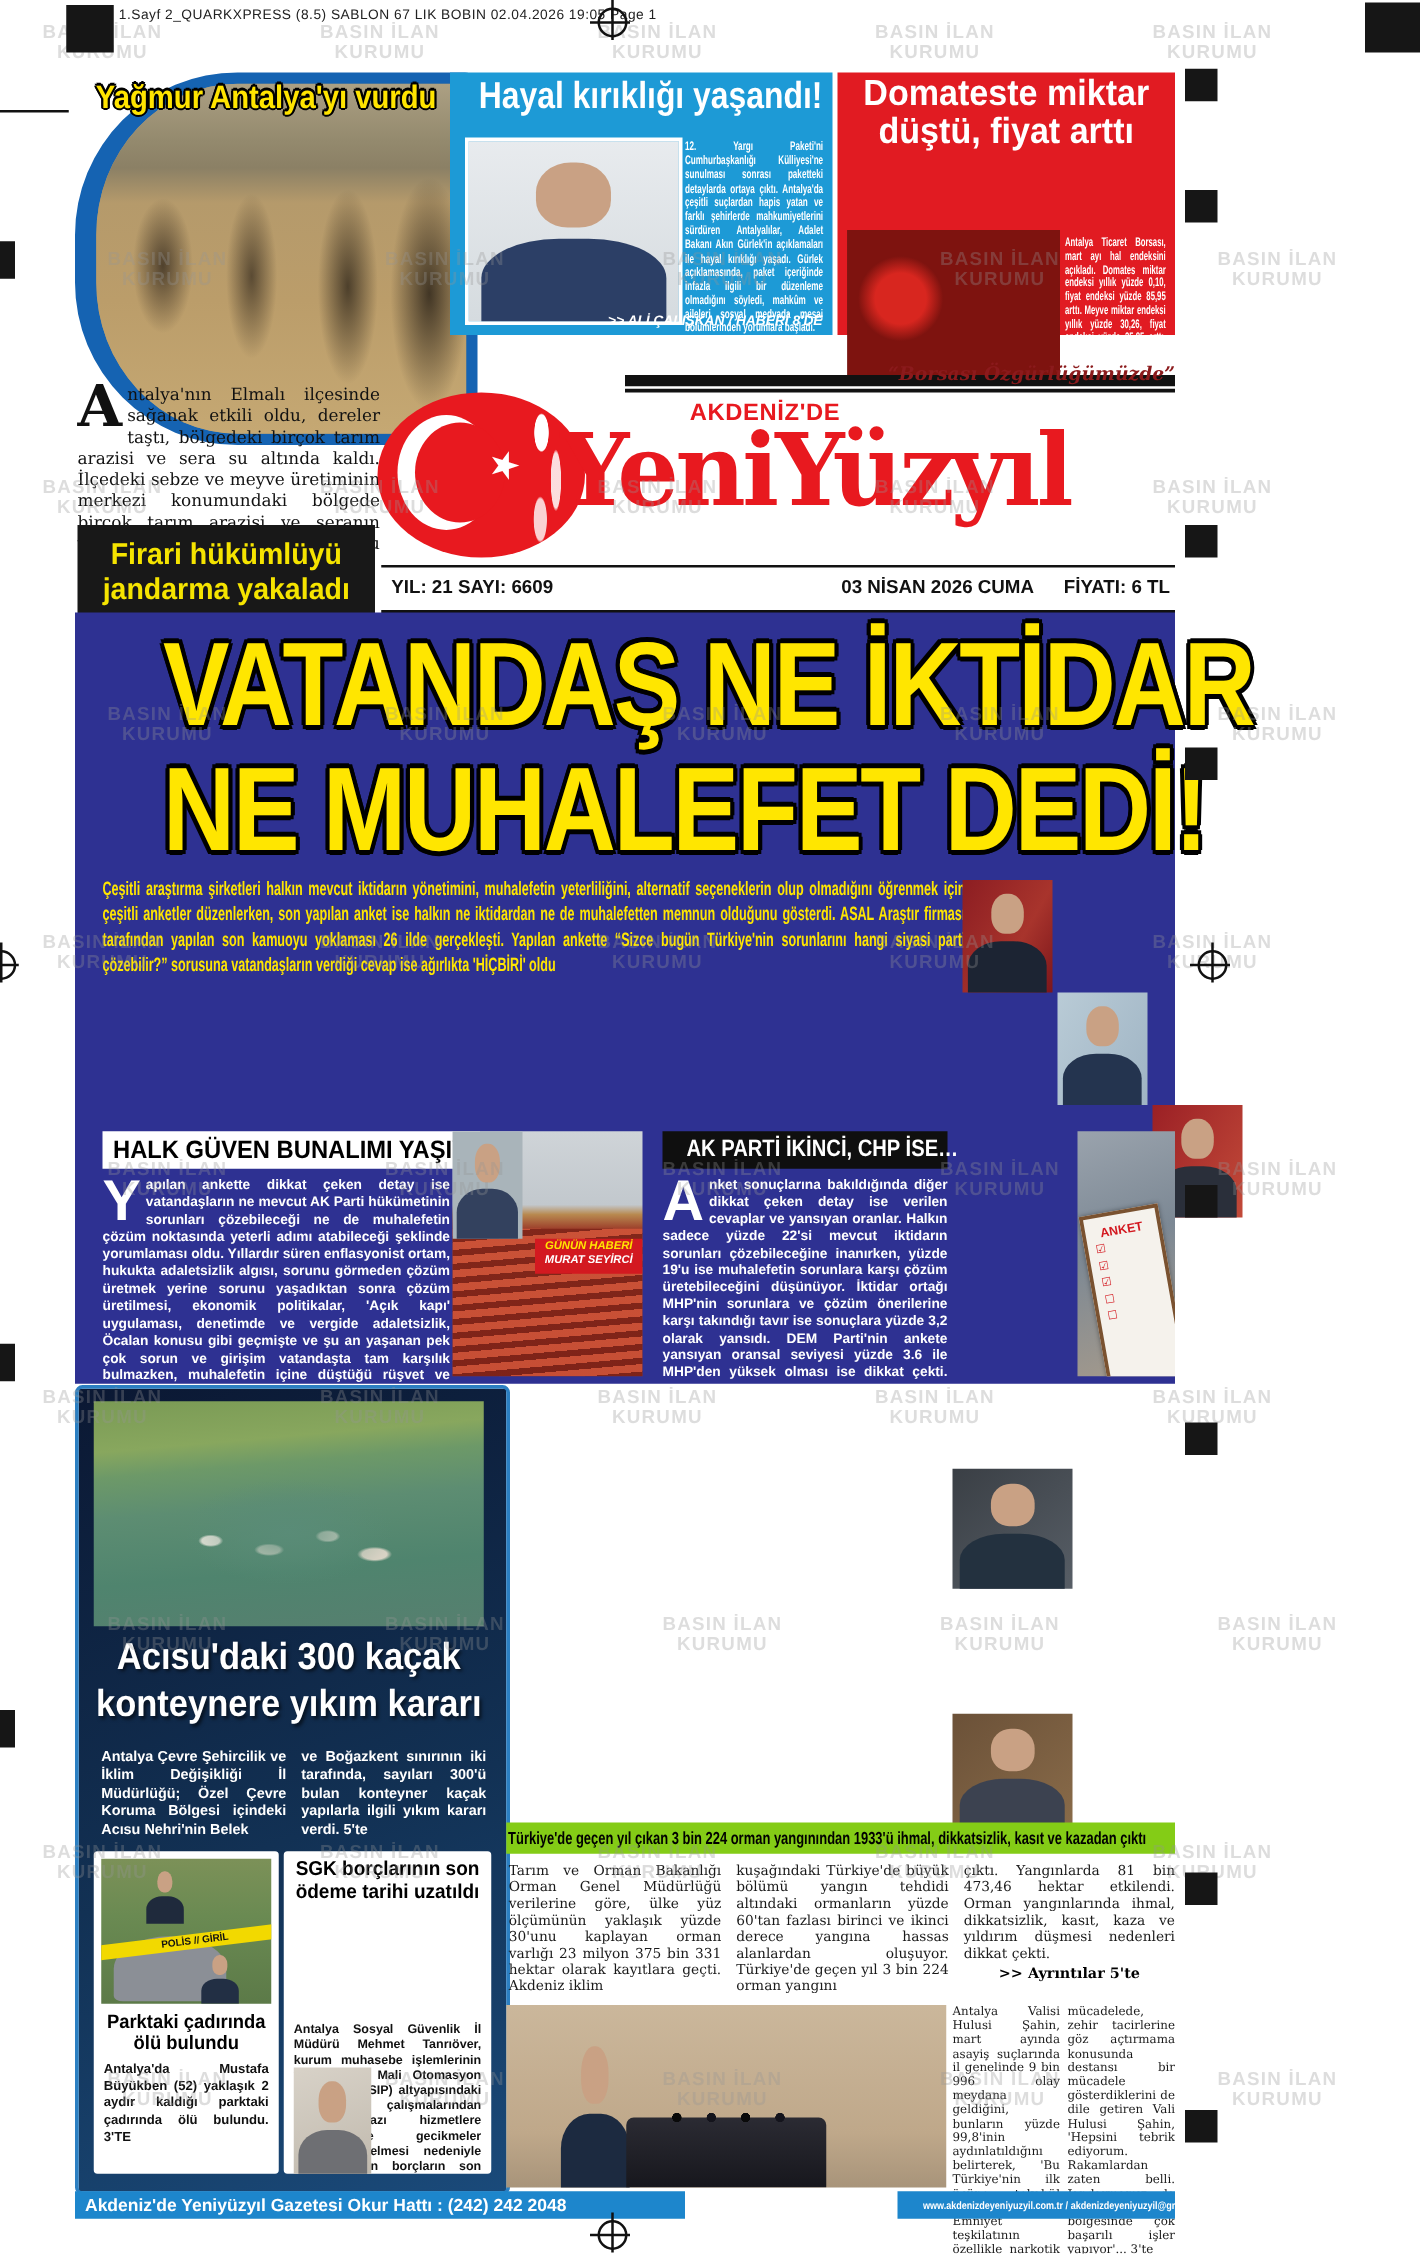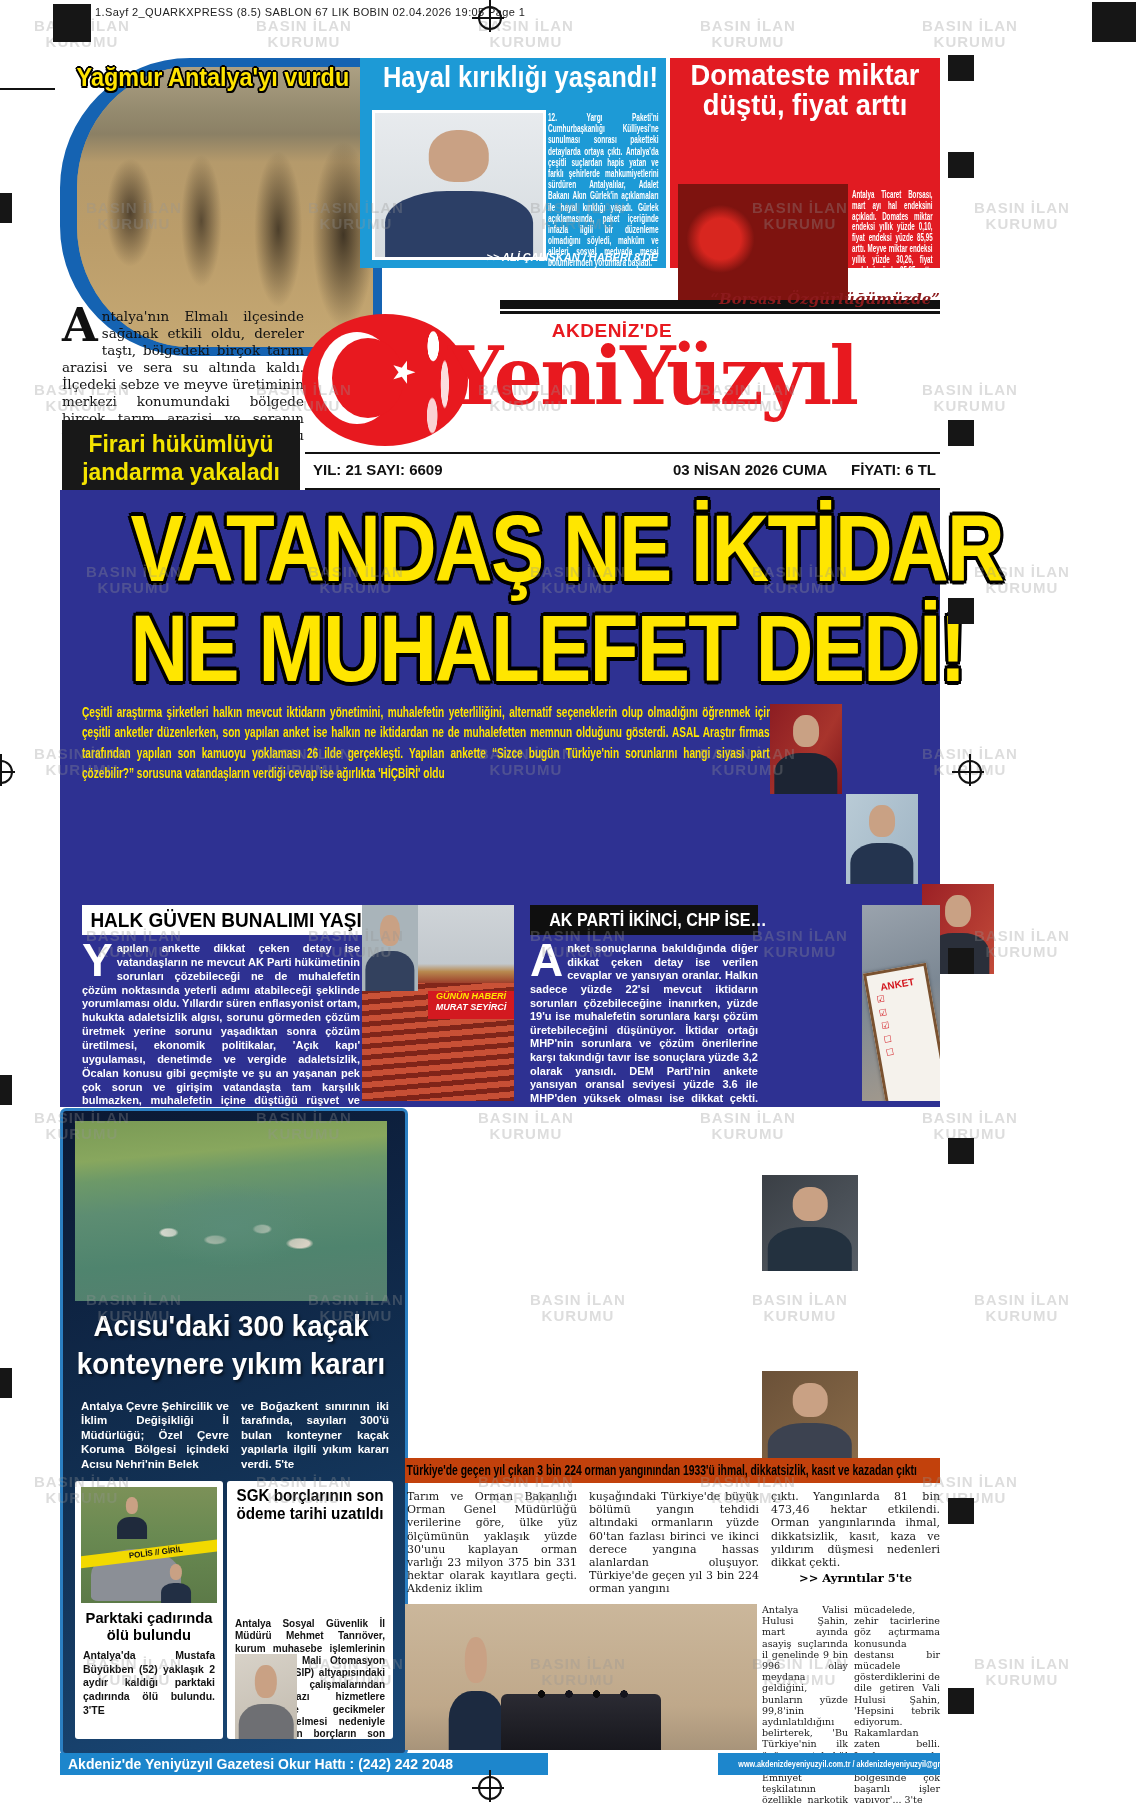--- a/index.html
+++ b/index.html
@@ -208,21 +208,21 @@
     </div>
 
     <div class="abs" style="left:164px;top:370px;width:166px;height:258px;background:#fff;border-radius:3px;overflow:hidden;">
       <div style="margin-top:6px;text-align:center;color:#000;font-weight:800;font-size:16px;line-height:1.1;transform:scaleX(.95);">SGK borçlarının son ödeme tarihi uzatıldı</div>
       <div class="abs portrait" style="left:8px;top:132px;width:62px;height:92px;background:
            linear-gradient(160deg,#d8d2c8 0%,#bfb8ac 100%);--suit:#6e6f73;"></div>
       <div class="justify" style="margin:4px 8px 0;color:#111;font-weight:bold;font-size:10px;line-height:1.22;">Antalya Sosyal Güvenlik İl Müdürü Mehmet Tanrıöver, kurum muhasebe işlemlerinin yürütüldüğü Mali Otomasyon Sistemi (MOSIP) altyapısındaki güncelleme çalışmalarından dolayı bazı hizmetlere erişilmesinde gecikmeler meydana gelmesi nedeniyle kuruma olan borçların son ödeme tarihinin uzatıldığını açıkladı. 5'TE</div>
     </div>
   </div>
 
-  <div class="abs" style="left:405px;top:1458px;width:535px;height:25px;background:#c2410c;z-index:2;">
+  <div class="abs" style="left:405px;top:1458px;width:535px;height:25px;background:#84cc16;z-index:2;">
     <span style="display:inline-block;color:#000;font-weight:800;font-size:14px;line-height:25px;white-space:nowrap;
          transform:scaleX(.74);transform-origin:left center;padding-left:2px;">Türkiye'de geçen yıl çıkan 3 bin 224 orman yangınından 1933'ü ihmal, dikkatsizlik, kasıt ve kazadan çıktı</span>
   </div>
   <div class="abs serif justify" style="left:407px;top:1490px;width:170px;font-size:11px;line-height:1.2;color:#1a1a1a;z-index:2;">Tarım ve Orman Bakanlığı Orman Genel Müdürlüğü verilerine göre, ülke yüz ölçümünün yaklaşık yüzde 30'unu kaplayan orman varlığı 23 milyon 375 bin 331 hektar olarak kayıtlara geçti. Akdeniz iklim</div>
   <div class="abs serif justify" style="left:589px;top:1490px;width:170px;font-size:11px;line-height:1.2;color:#1a1a1a;z-index:2;">kuşağındaki Türkiye'de büyük bölümü yangın tehdidi altındaki ormanların yüzde 60'tan fazlası birinci ve ikinci derece yangına hassas alanlardan oluşuyor. Türkiye'de geçen yıl 3 bin 224 orman yangını</div>
   <div class="abs" style="left:771px;top:1490px;width:169px;z-index:2;">
     <span class="serif justify" style="display:block;font-size:11px;line-height:1.2;color:#1a1a1a;text-align:justify;">çıktı. Yangınlarda 81 bin 473,46 hektar etkilendi. Orman yangınlarında ihmal, dikkatsizlik, kasıt, kaza ve yıldırım düşmesi nedenleri dikkat çekti.</span>
     <span class="serif b" style="display:block;text-align:center;font-size:11.5px;margin-top:2px;">&gt;&gt; Ayrıntılar 5'te</span>
   </div>
 

